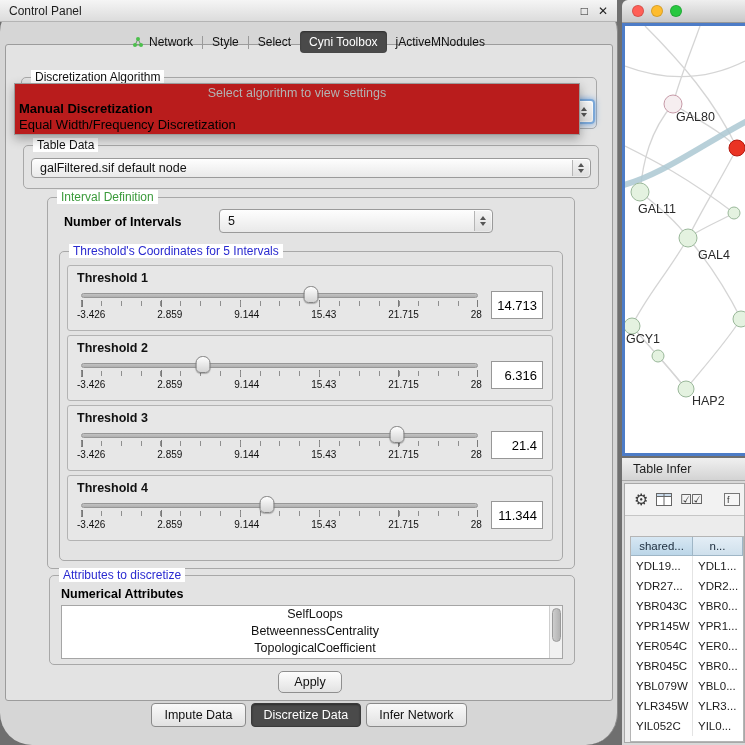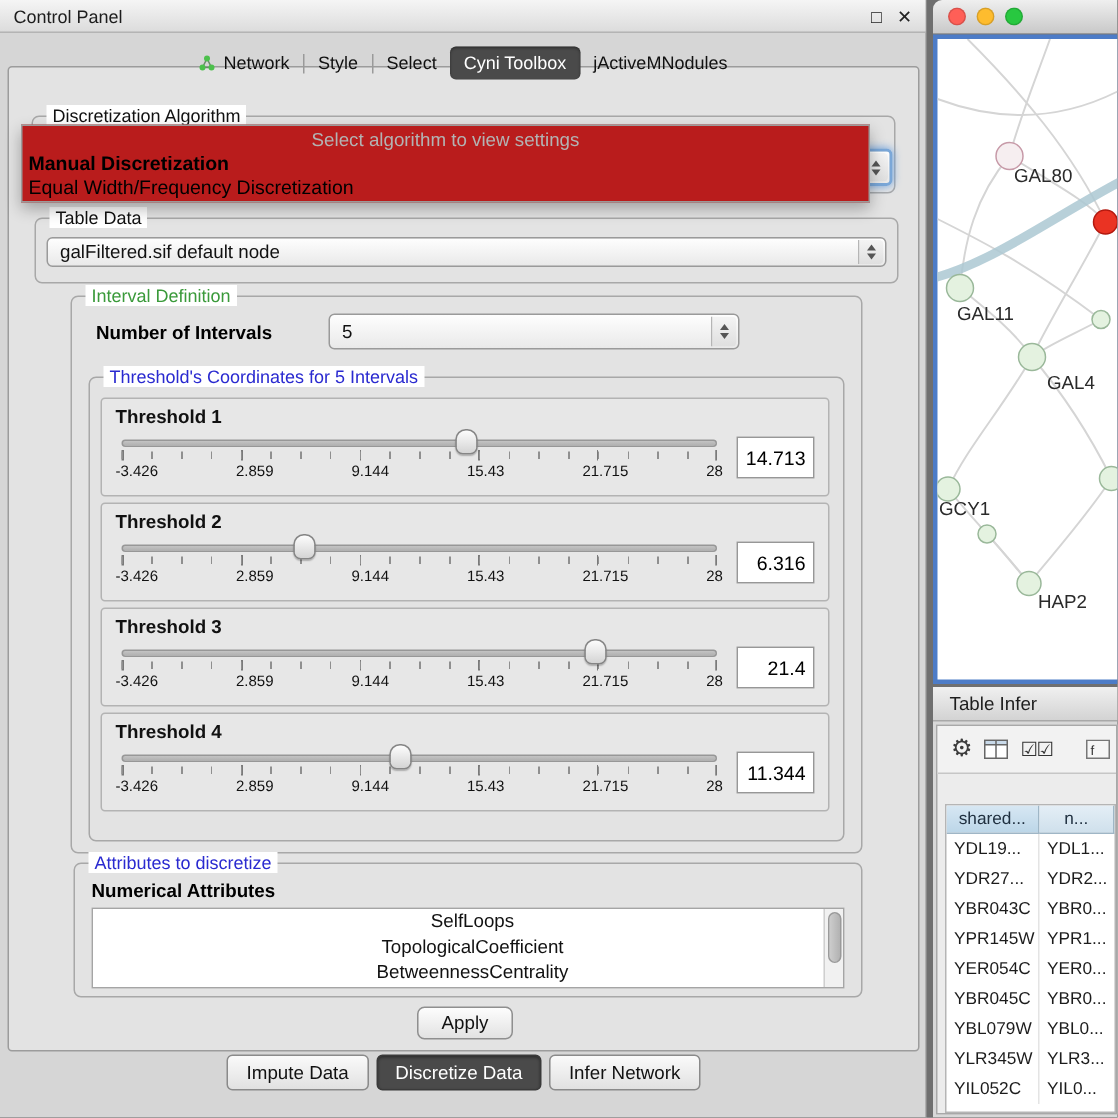--- a/index.html
+++ b/index.html
@@ -1,21 +1,21 @@
 <!DOCTYPE html>
 <html><head>
 <meta charset="utf-8">
 <style>
   * { box-sizing: border-box; margin: 0; padding: 0; }
   html,body { width:745px; height:745px; }
   body { font-family:"Liberation Sans","DejaVu Sans",sans-serif; background:#6f6f6f; overflow:hidden; }
   .screen { position:relative; width:745px; height:745px; background:#6f6f6f; overflow:hidden; }
 
   
-  .left-panel { position:absolute; left:0; top:0; width:618px; height:745px; background:#d6d6d6; border-right:1px solid #8a8a8a; }
+  .left-panel { position:absolute; left:0; top:0; width:618px; height:745px; background:#d6d6d6; border-right:1px solid #8a8a8a;border-radius:32px; }
   .titlebar { position:absolute; top:0; left:0; width:100%; height:22px; background:linear-gradient(#f5f5f5,#dcdcdc); border-bottom:1px solid #b4b4b4; display:flex; align-items:center; padding:0 9px; font-size:12px; color:#1d1d1d; }
   .win-btns { margin-left:auto; display:flex; gap:10px; font-size:12px; color:#222; }
   .win-btns span { cursor:default; }
 
   .tabs-row { position:absolute; top:31px; left:0; width:100%; display:flex; justify-content:center; align-items:center; z-index:6; }
   .tab { display:flex; align-items:center; gap:5px; font-size:12px; color:#111; padding:4px 9px; border-radius:4px; }
   .tab.selected { background:#4a4a4a; color:#fff; box-shadow:inset 0 1px 2px rgba(0,0,0,.4); }
   .tab-sep { width:1px; height:13px; background:#9a9a9a; }
 
   .content { position:absolute; left:5px; top:44px; width:608px; height:657px; background:#e3e3e3; border:1px solid #9c9c9c; border-radius:3px; }
@@ -260,22 +260,22 @@
         </div>
 
       </div>
 
       <div class="group" style="left:43px; top:530px; width:526px; height:90px;">
         <span class="group-title blue">Attributes to discretize</span>
       </div>
       <span class="field-label" style="left:55px; top:542px;">Numerical Attributes</span>
       <div class="listbox" style="left:55px; top:560px; width:502px; height:54px;">
         <div class="list-item">SelfLoops</div>
+        <div class="list-item">BetweennessCentrality</div>
         <div class="list-item">TopologicalCoefficient</div>
-        <div class="list-item">BetweennessCentrality</div>
         <div class="vscroll">
             <div class="vthumb"></div>
           </div>
       </div>
 
       <div class="apply-btn">Apply</div>
 
     </div>
 
     <div class="bottom-tabs">

